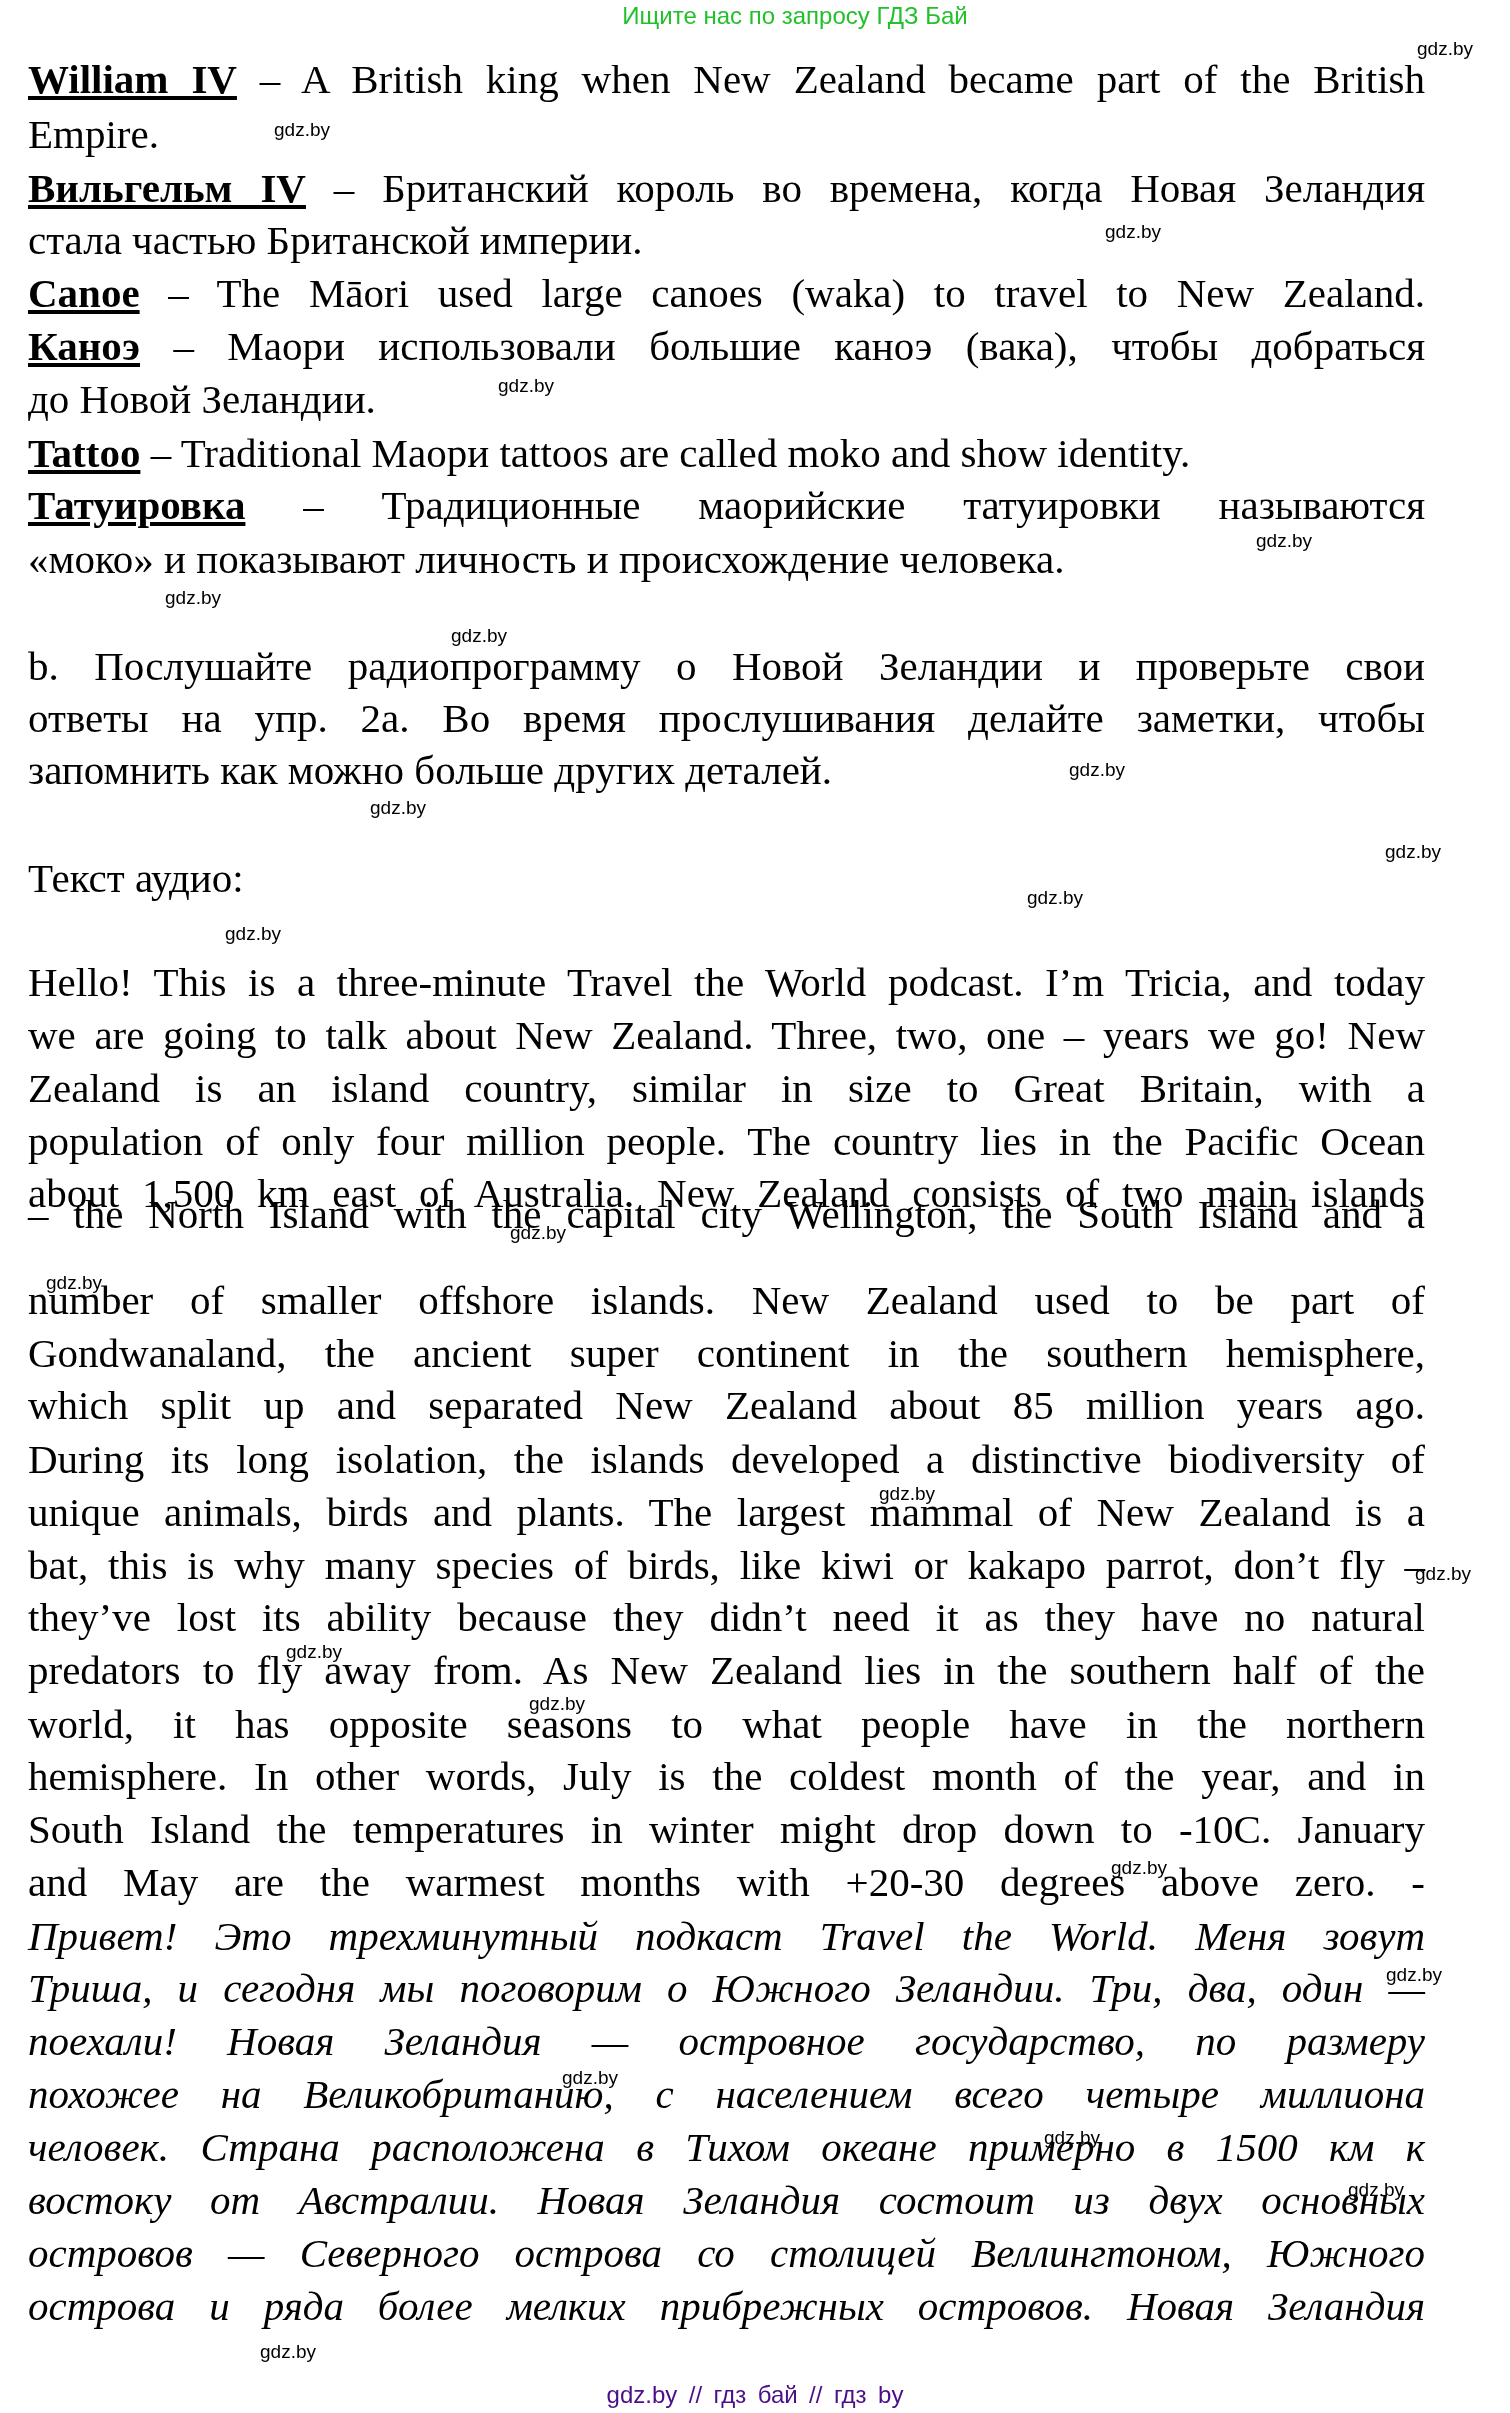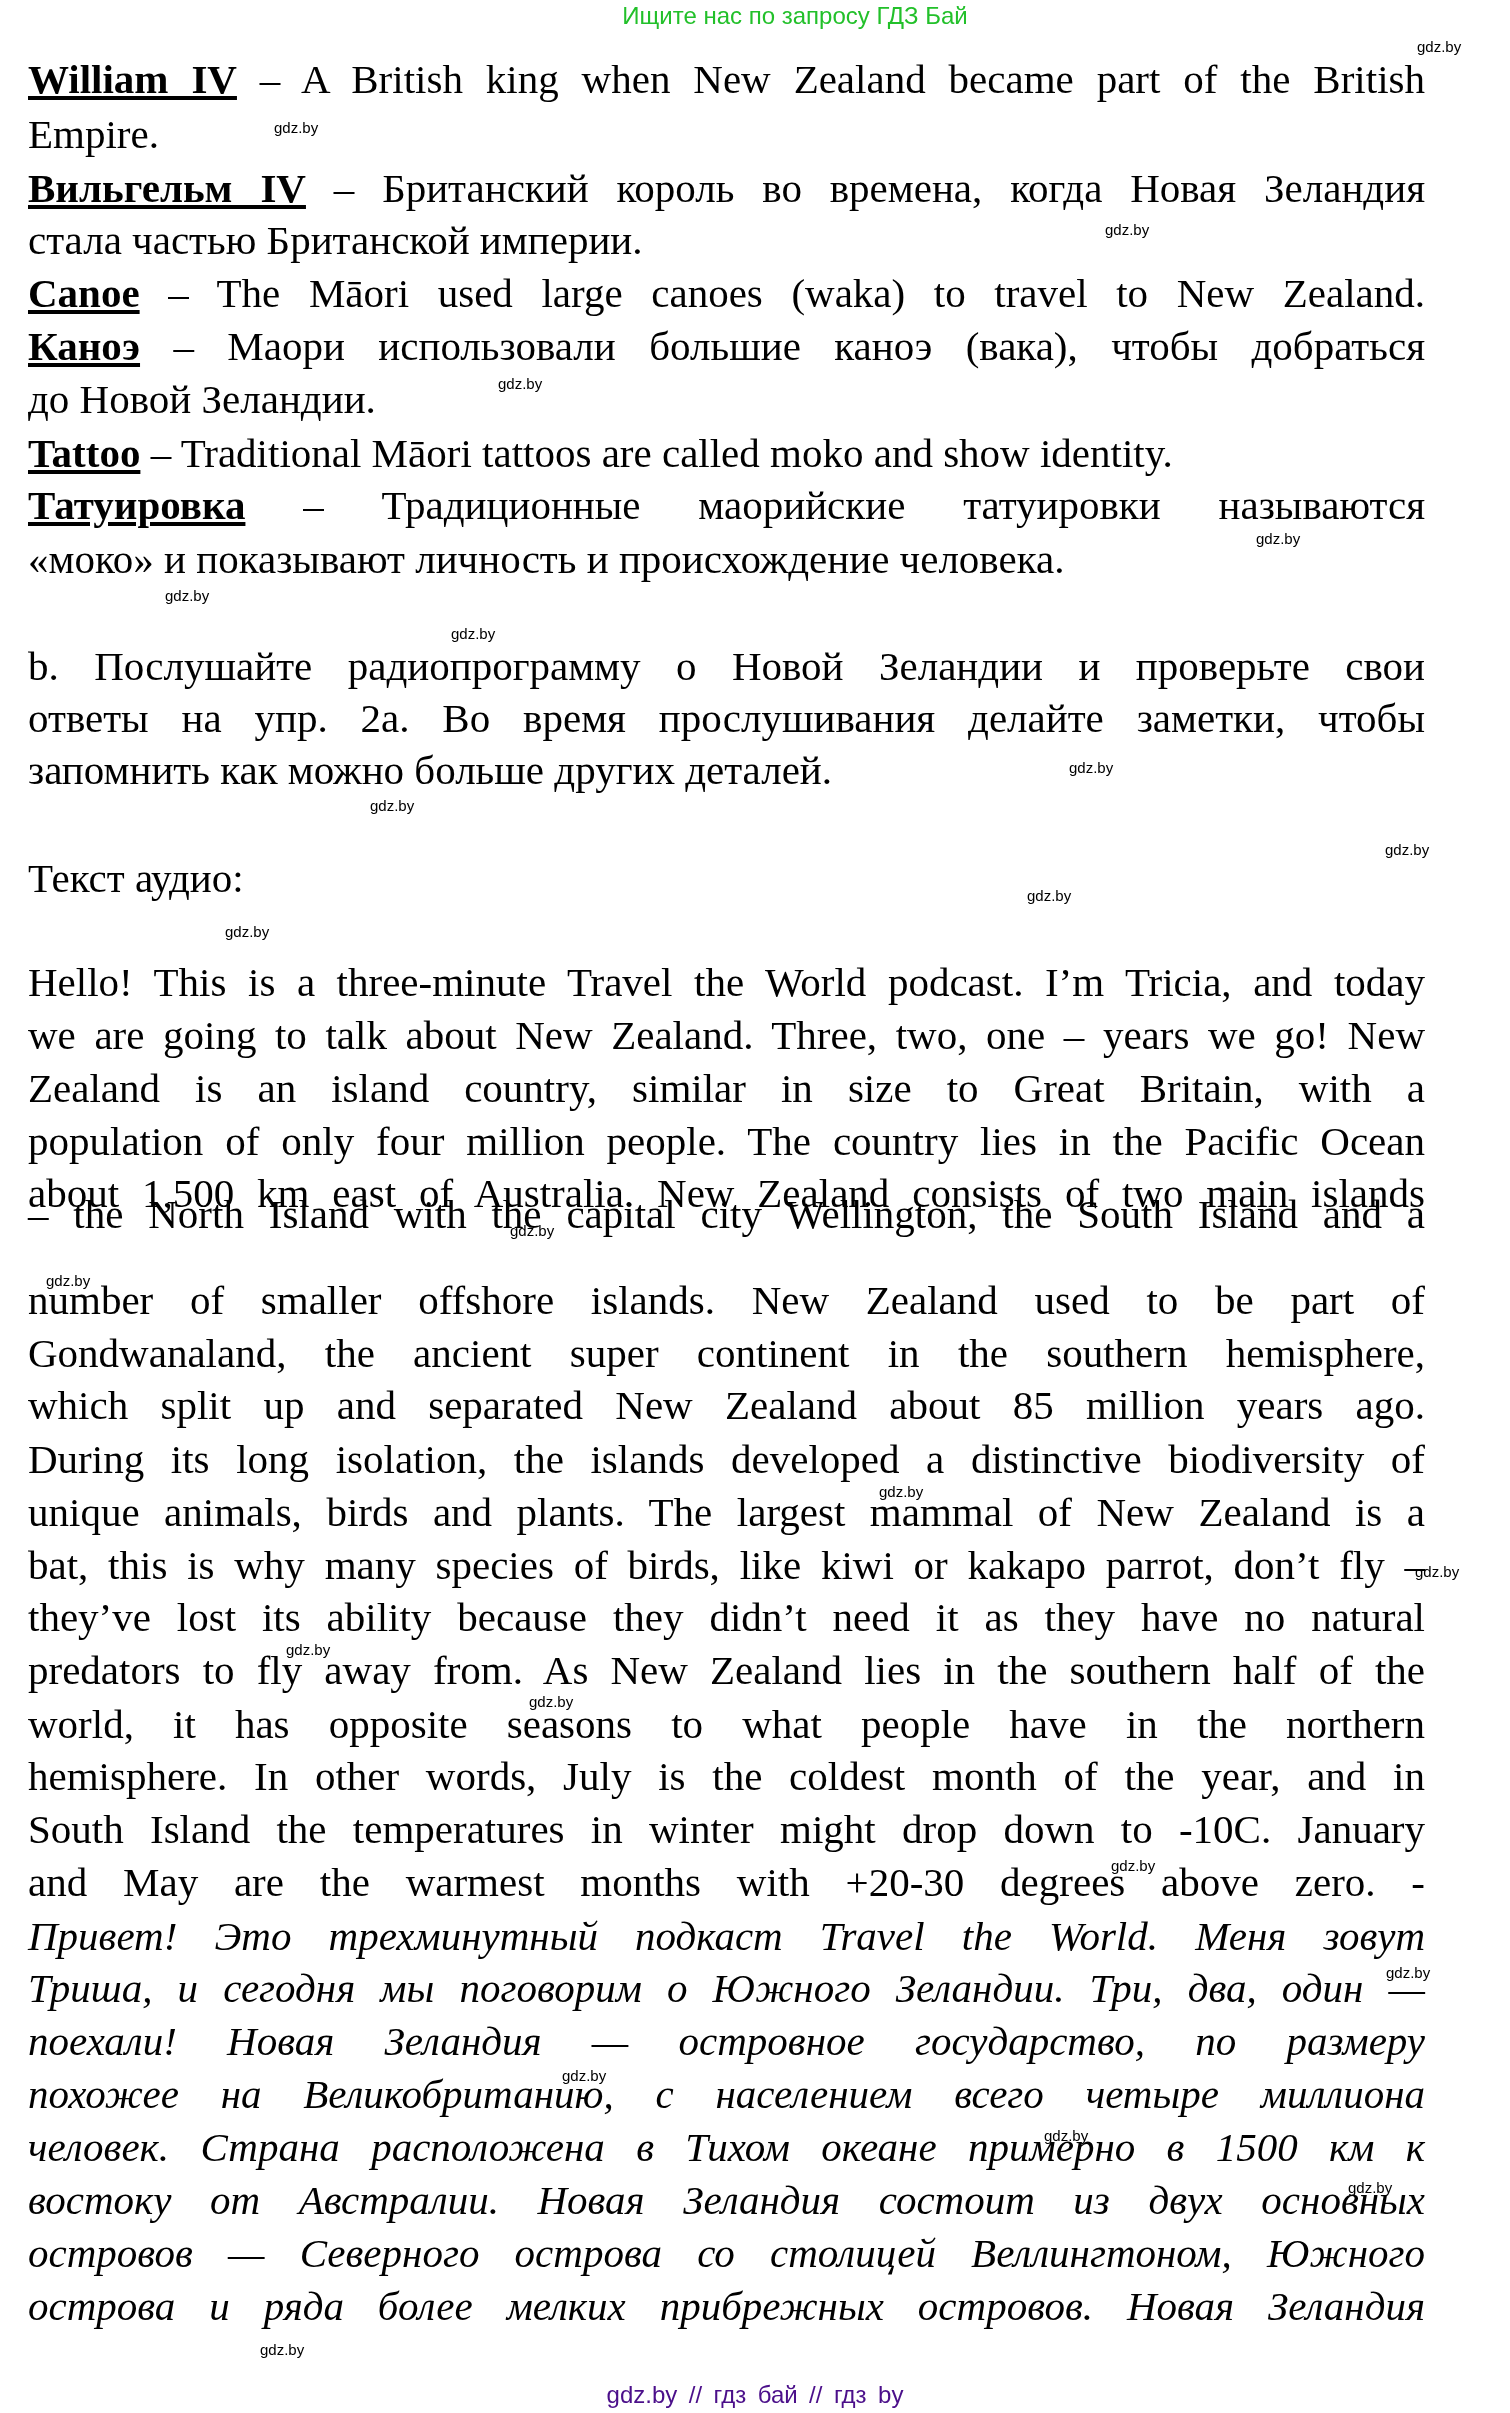--- a/index.html
+++ b/index.html
@@ -7,35 +7,35 @@
   .top-banner { position:absolute; top:1.6px; left:0; width:1510px; text-align:center;
     font-family:"Liberation Sans", sans-serif; font-size:24px; color:#22c02a;margin-left:40px; }
   .footer { position:absolute; top:2381px; left:0; width:1510px; text-align:center;
     font-family:"Liberation Sans", sans-serif; font-size:24px; color:#4b0f8a; word-spacing:4.8px; }
   .line { position:absolute; left:28px; width:1397px; height:53px; line-height:53px;
     font-family:"Liberation Serif", serif; font-size:41px; color:#000; white-space:nowrap;
     text-align:justify; text-align-last:justify; }
   .line.last { text-align-last:left; }
   .line.it { font-style:italic;font-family:Liberation Serif, serif; }
   .line b { font-weight:bold;text-decoration:underline; }
-  .wm { position:absolute; font-family:"Liberation Sans", sans-serif; font-size:15px; color:#000; }
+  .wm { position:absolute; font-family:"Liberation Sans", sans-serif; font-size:19px; color:#000; }
 </style>
 </head>
 <body>
 
 <div class="top-banner">Ищите нас по запросу ГДЗ Бай</div>
 
 <div class="line" style="top:53px"><b>William IV</b><span> – A British king when New Zealand became part of the British</span></div>
 <div class="line last" style="top:108px">Empire.</div>
 <div class="line" style="top:162px"><b>Вильгельм IV</b><span> – Британский король во времена, когда Новая Зеландия</span></div>
 <div class="line last" style="top:214px">стала частью Британской империи.</div>
 <div class="line" style="top:267px"><b>Canoe</b><span> – The Māori used large canoes (waka) to travel to New Zealand.</span></div>
 <div class="line" style="top:320px"><b>Каноэ</b><span> – Маори использовали большие каноэ (вака), чтобы добраться</span></div>
 <div class="line last" style="top:373px">до Новой Зеландии.</div>
-<div class="line last" style="top:427px"><b>Tattoo</b><span> – Traditional Māori tattoos are called moko and show identity.</span></div>
+<div class="line last" style="top:427px"><b>Tattoo</b><span> – Traditional Маори tattoos are called moko and show identity.</span></div>
 <div class="line" style="top:479px"><b>Татуировка</b><span> – Традиционные маорийские татуировки называются</span></div>
 <div class="line last" style="top:533px">«моко» и показывают личность и происхождение человека.</div>
 
 <div class="line" style="top:640px">b. Послушайте радиопрограмму о Новой Зеландии и проверьте свои</div>
 <div class="line" style="top:692px">ответы на упр. 2а. Во время прослушивания делайте заметки, чтобы</div>
 <div class="line last" style="top:744px">запомнить как можно больше других деталей.</div>
 
 <div class="line last" style="top:852px">Текст аудио:</div>
 
 <div class="line" style="top:956px">Hello! This is a three-minute Travel the World podcast. I’m Tricia, and today</div>

